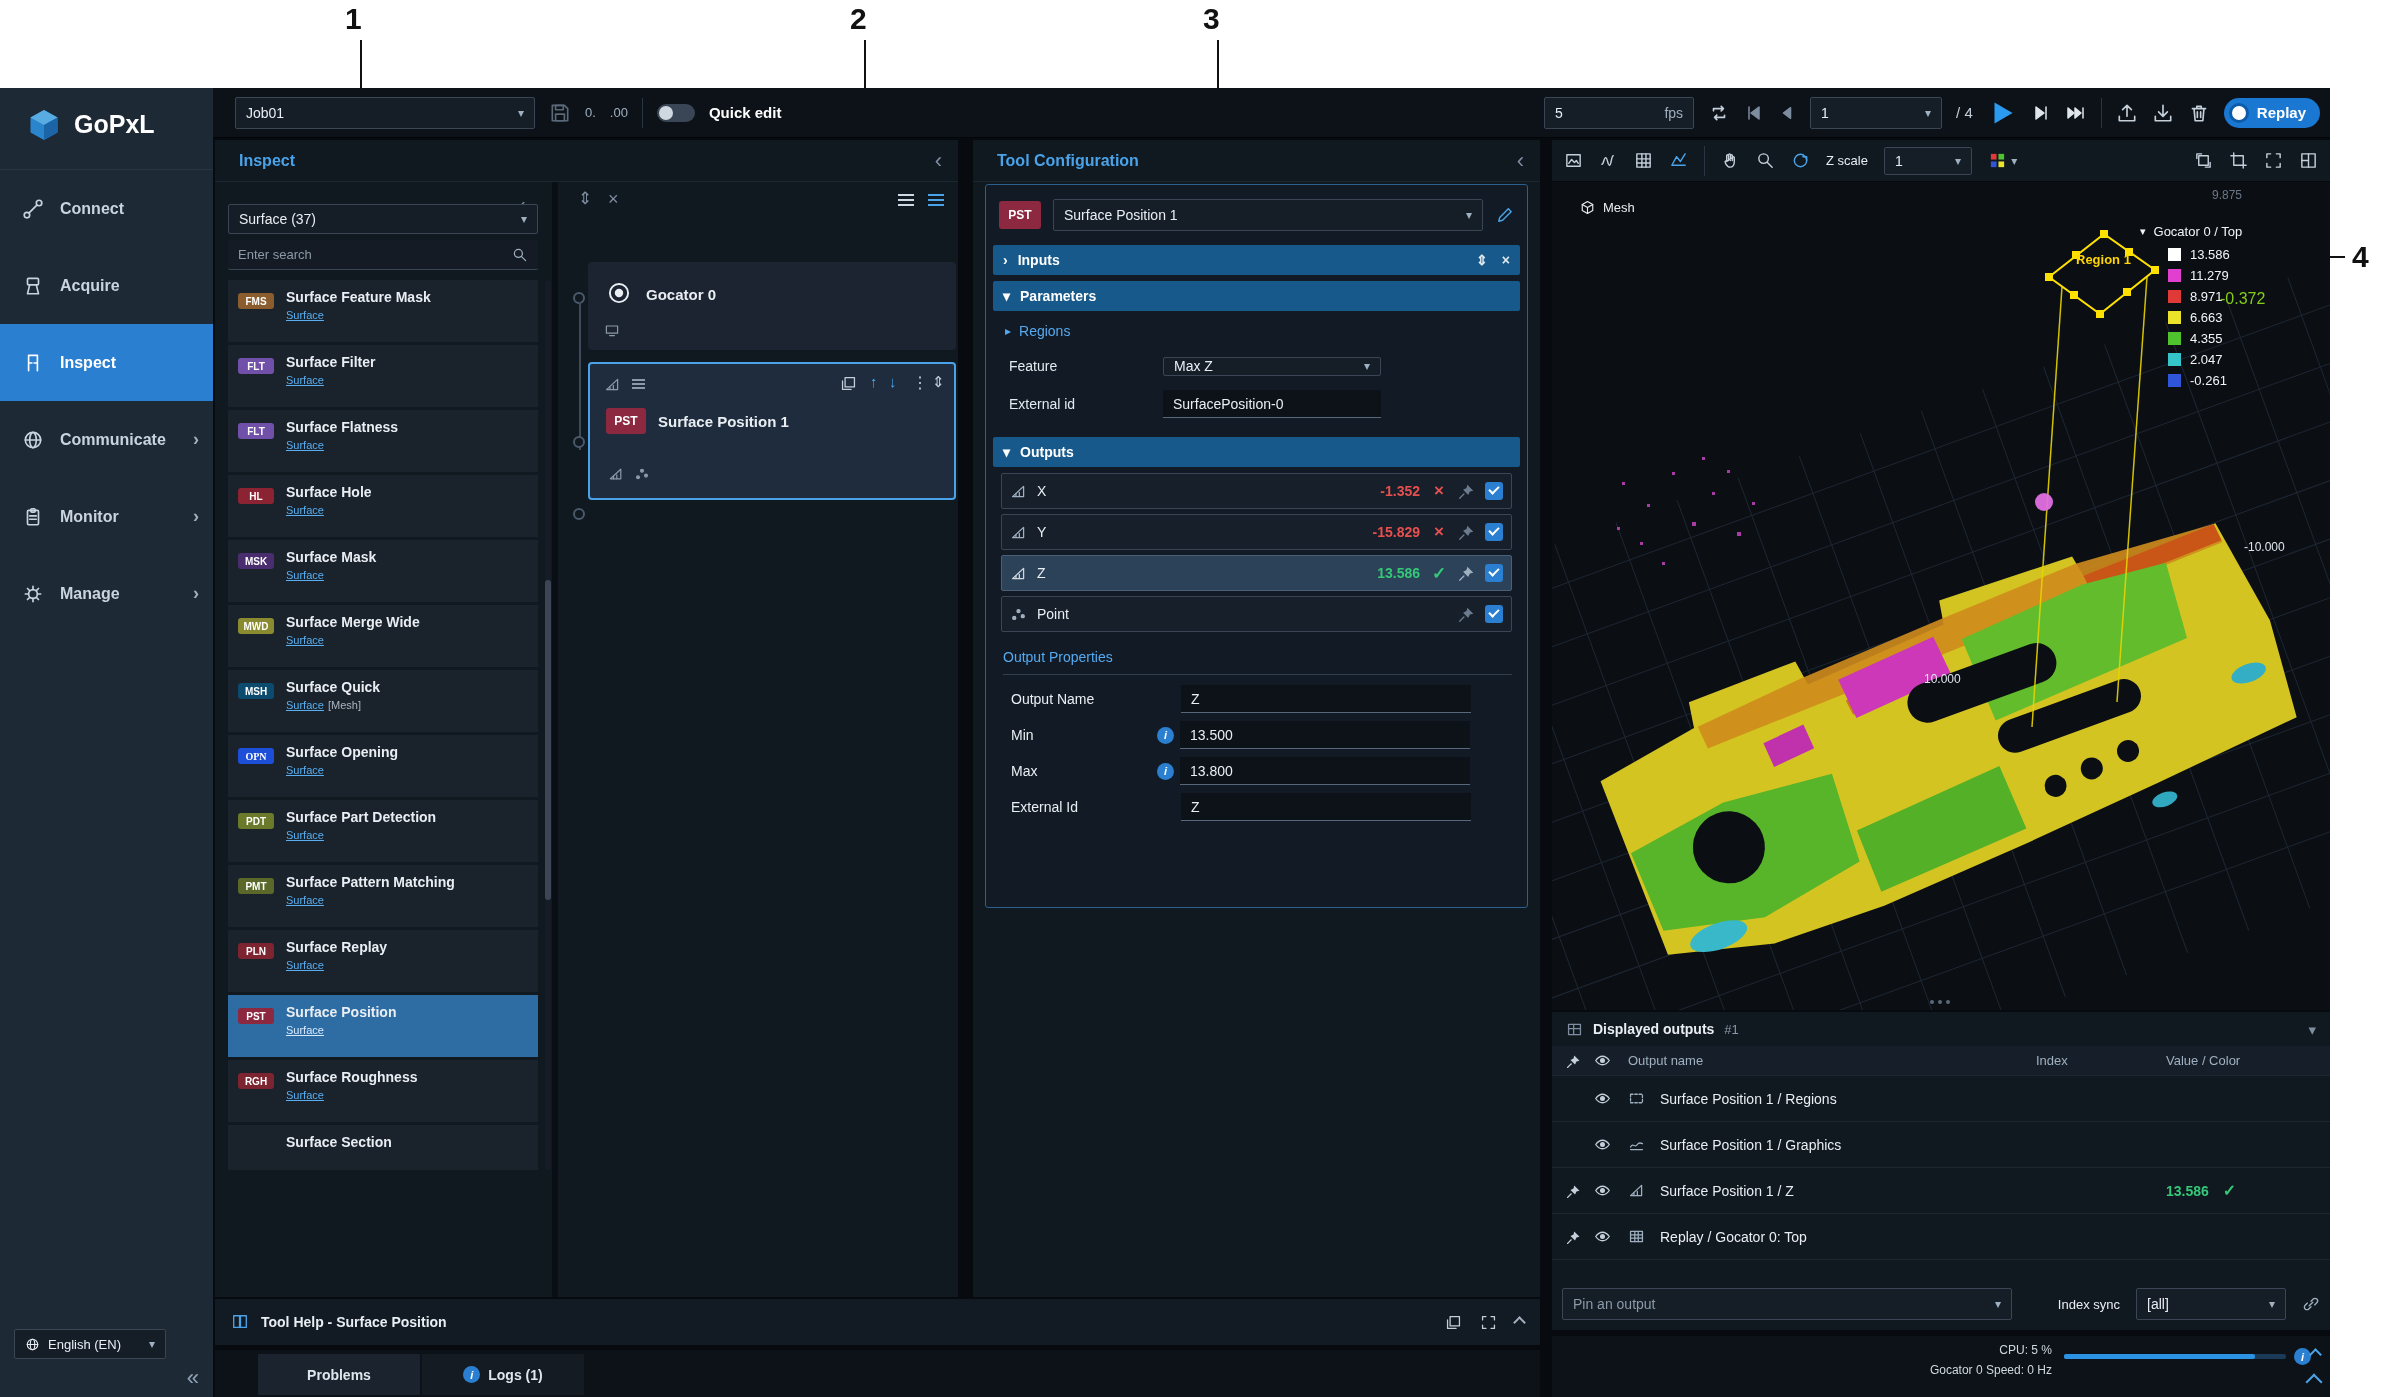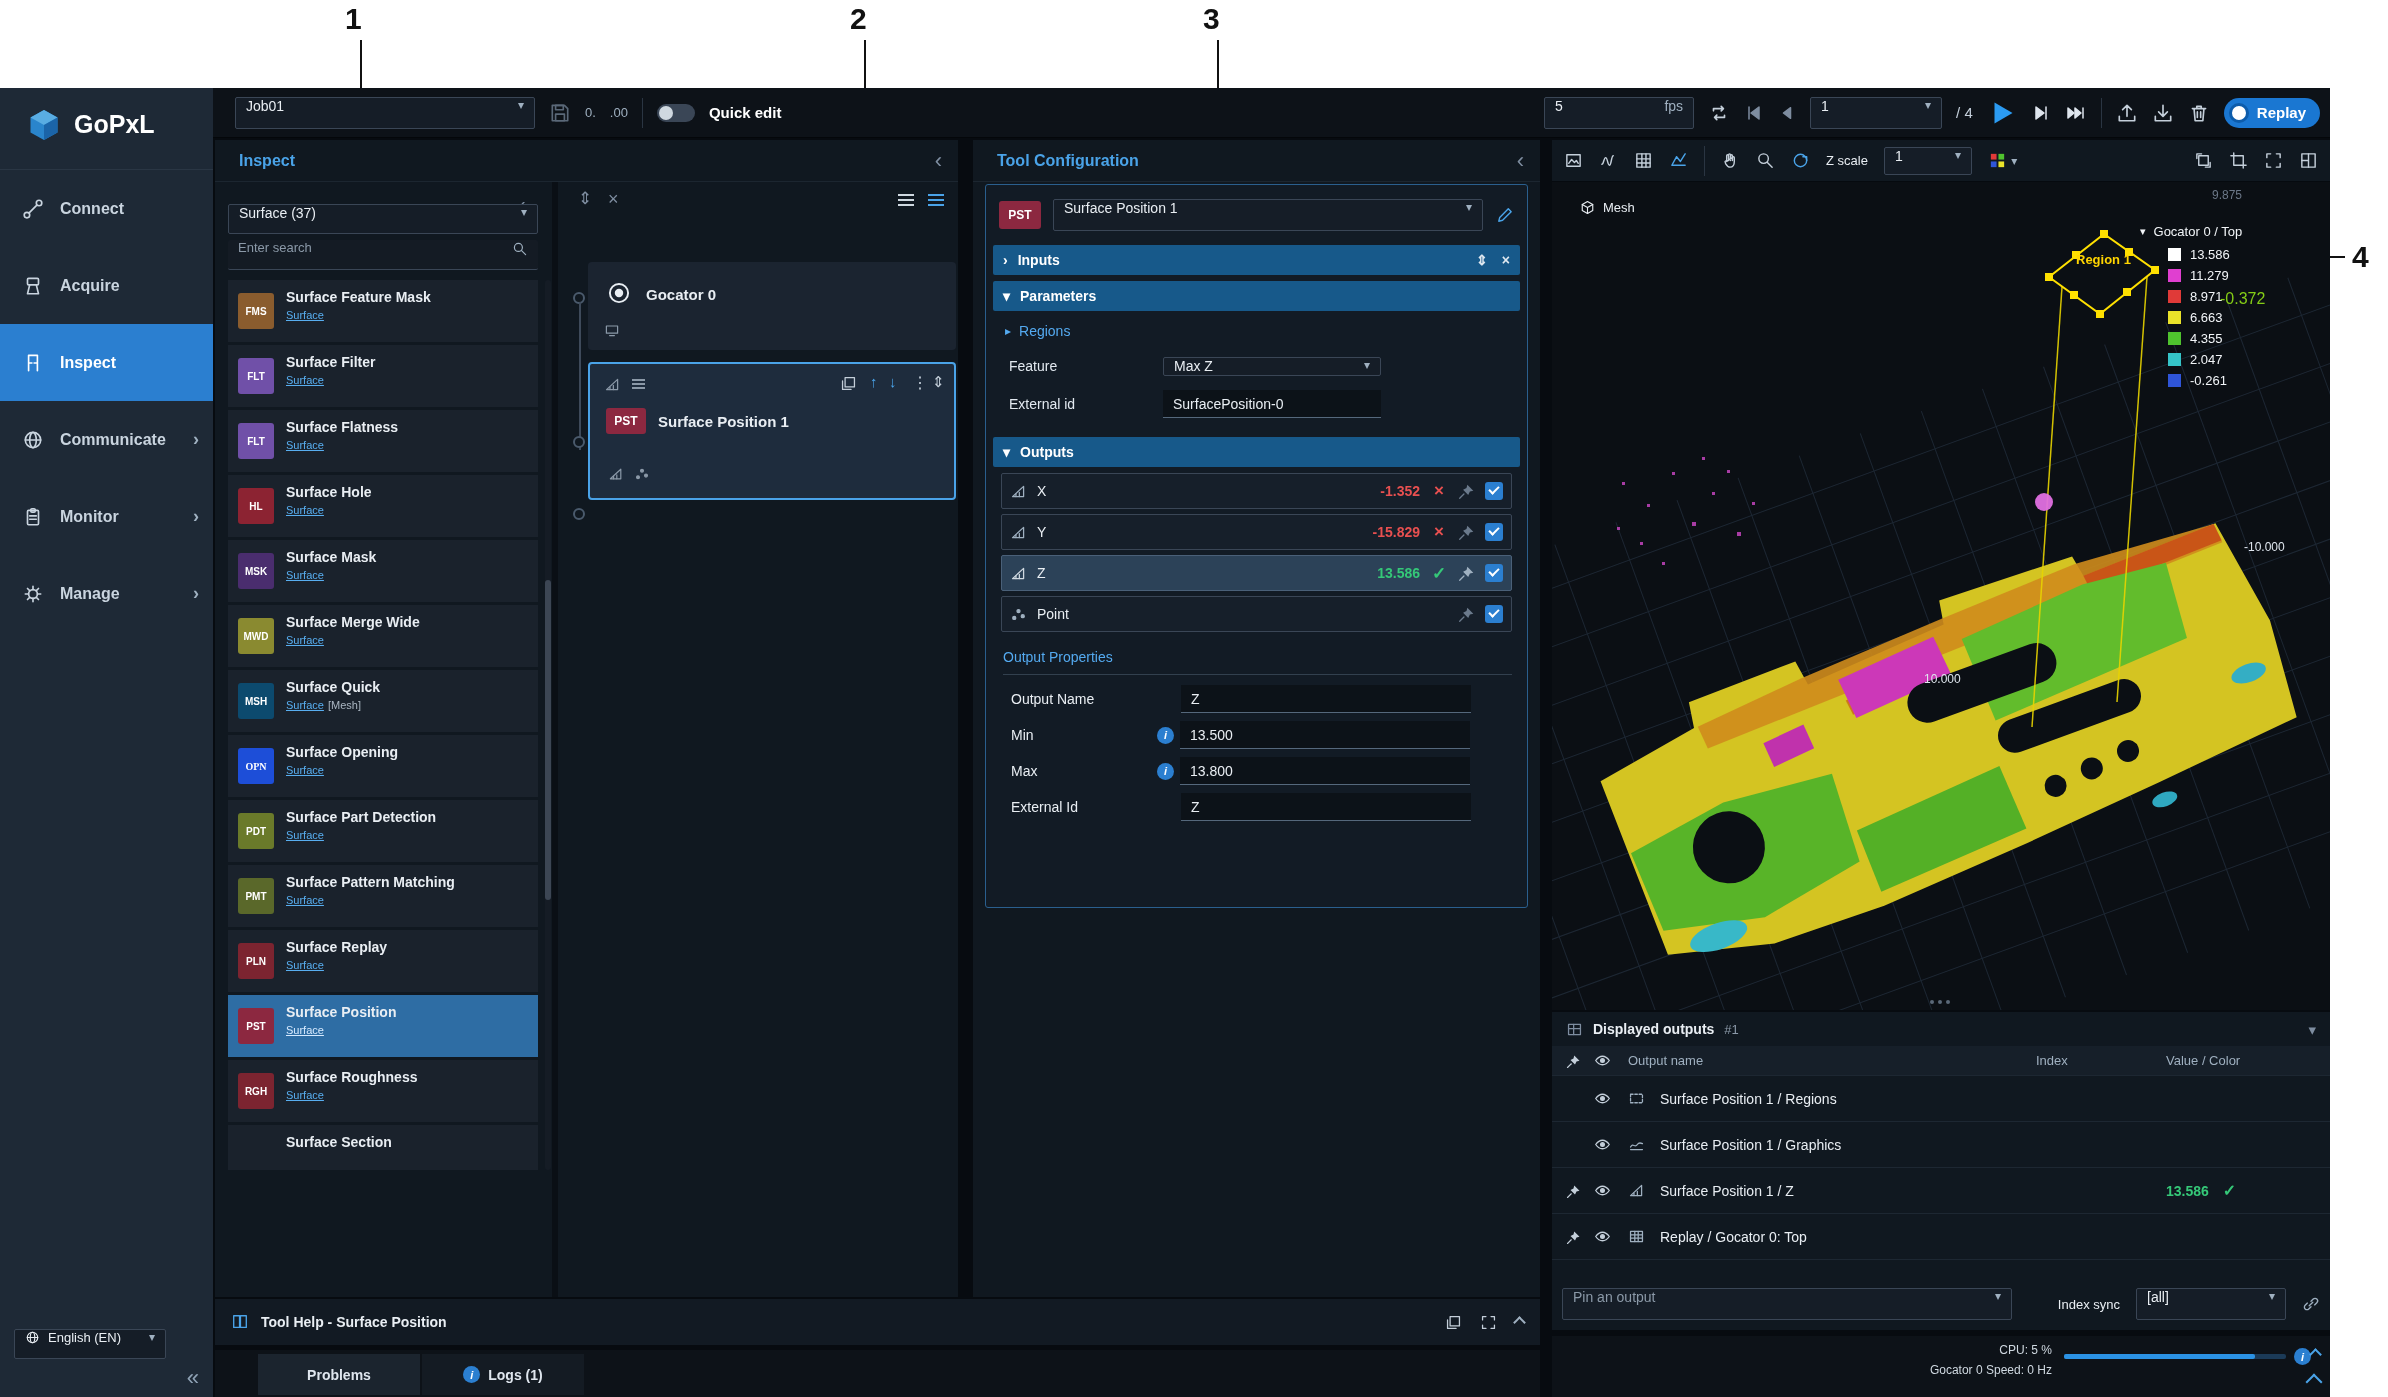--- a/index.html
+++ b/index.html
@@ -7,21 +7,21 @@
 #stage{position:relative;width:2388px;height:1397px}
 .callout-num{position:absolute;font-size:30px;font-weight:bold;color:#111}
 .cline{position:absolute;background:#111}
 .app{position:absolute;left:0;top:88px;width:2330px;height:1309px;background:#070b10;overflow:hidden}
 .pan{position:absolute;background:#101820}
 .panhdr{position:absolute;left:0;top:0;right:0;height:42px;border-bottom:1px solid #1c2630;display:flex;align-items:center;padding:0 16px 0 24px}
 .panhdr .t{color:#4aa3e8;font-weight:bold;font-size:16px}
 .glyph{color:#7e8da0;font-size:18px;line-height:1}
 .ic{display:inline-block;vertical-align:middle}
 svg.ic{fill:none;stroke:currentColor;stroke-width:1.5;stroke-linecap:round;stroke-linejoin:round}
-.in{background:#151d27;border:1px solid #3a4656;color:#e9eef3;font-size:14px;display:flex;padding:0 10px;border-radius:2px}
+.in{background:#151d27;border:1px solid #3a4656;color:#e9eef3;font-size:14px;display:flex;align-items:center;padding:0 10px;border-radius:2px}
 .in .arrow{margin-left:auto;color:#9fb0c0;font-size:12px}
 .dim{color:#8b99a8}
 .badge{display:inline-flex;align-items:center;justify-content:center;color:#fff;font-weight:bold;border-radius:3px}
 
 .sidebar{position:absolute;left:0;top:0;width:213px;height:1309px;background:#1e2936}
 .logo{display:flex;align-items:center;gap:12px;height:82px;padding:0 0 8px 26px;border-bottom:1px solid #2a3644}
 .logo .lt{font-size:25px;font-weight:bold;color:#fff}
 .navitem{display:flex;align-items:center;gap:16px;height:77px;padding:0 14px 0 22px;color:#c9d4df;font-size:16px;font-weight:bold;cursor:pointer}
 .navitem.sel{background:#2b7fd0;color:#fff}
 .navitem .nv{flex:1}
@@ -30,21 +30,21 @@
 .topbar{position:absolute;left:213px;top:0;width:2117px;height:50px;background:#0d1218;display:flex;align-items:center;padding:0 10px 0 22px;gap:14px;border-bottom:1px solid #04070a}
 .sep{width:1px;height:30px;background:#2a3542}
 .toggle{width:38px;height:18px;border-radius:9px;background:#3a4656;position:relative}
 .toggle .knob{position:absolute;left:2px;top:2px;width:14px;height:14px;border-radius:50%;background:#cfd8e0}
 .pill{height:30px;border-radius:15px;background:#1a77d2;display:flex;align-items:center;gap:8px;padding:0 14px 0 5px;color:#fff;font-weight:bold;font-size:15px}
 .pill .knob{width:20px;height:20px;border-radius:50%;background:#fff;border:3px solid #0d5cab}
 
 .tool-list{position:absolute;left:13px;top:104px;width:310px;height:890px;overflow:hidden}
 .tool-item{position:absolute;left:0;width:310px;height:62px;background:#1a222c;display:flex;gap:12px;padding:9px 10px;cursor:pointer}
 .tool-item.sel{background:#2e6da4}
-.tbadge{width:36px;height:36px;font-size:10px;margin-top:4px;flex:none}
+.tbadge{width:36px;height:16px;font-size:10px;margin-top:4px;flex:none}
 .ti-name{font-size:14px;font-weight:bold;color:#e9eef3;display:block}
 .ti-link{font-size:11px;color:#58aef0;text-decoration:underline;cursor:pointer}
 .tool-item.sel .ti-link{color:#d6eaff}
 .ti-link2{font-size:11px;color:#aab6c2;margin-left:4px}
 .ti-link:empty{display:none}
 .sbar{position:absolute;left:330px;top:104px;width:6px;height:890px;background:#151c25;border-radius:3px}
 .sthumb{position:absolute;left:0;width:6px;background:#3c4654;border-radius:3px}
 
 .node{position:absolute;background:#1b2430;border-radius:4px}
 .node.sel{background:#1e2c3d;border:2px solid #4aa3e8}

